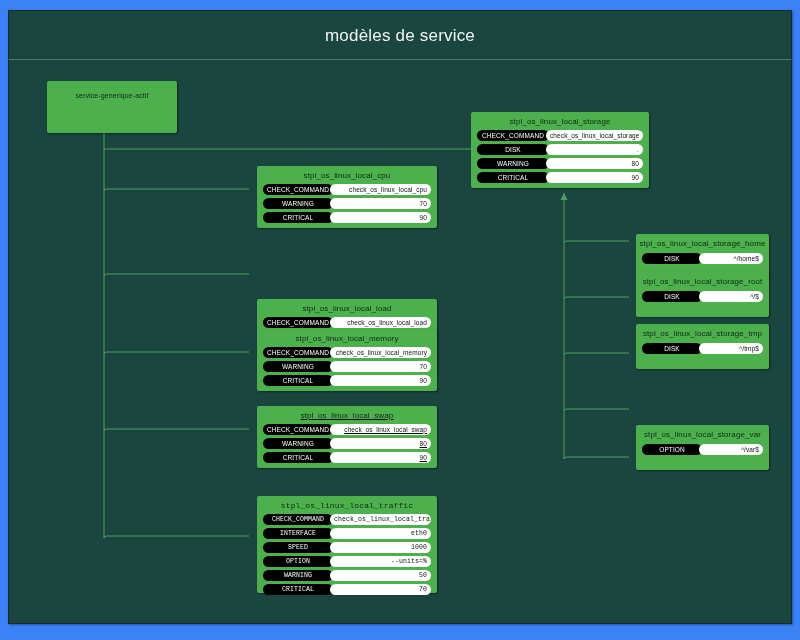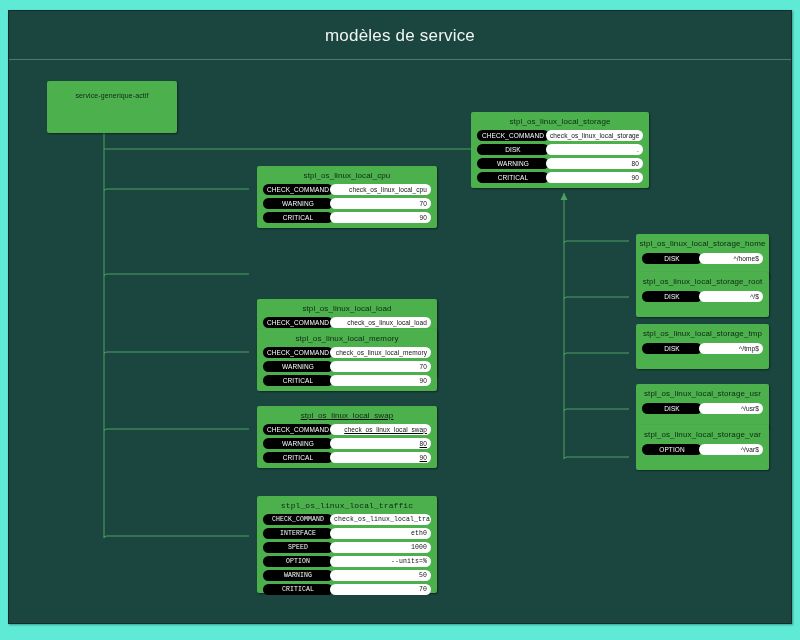--- a/index.html
+++ b/index.html
@@ -6,21 +6,21 @@
   html, body {
     margin: 0; padding: 0;
     width: 800px; height: 640px;
     background: #ffffff;
     font-family: "Liberation Sans", sans-serif;
     overflow: hidden;
   }
   #root {
     position: relative;
     width: 800px; height: 640px;
-    background: #5eead4;
+    background: #3b82f6;
   }
   
   #panel {
     position: absolute;
     left: 8px; top: 10px;
     width: 784px; height: 614px;
     background: #1b463f;
     border: 1px solid #0e2b27;
     box-shadow: 1px 1px 2px rgba(0,0,0,.35);
   }
@@ -304,29 +304,20 @@
     <div class="node box-right" style="top:313px;">
       <div class="node-title">stpl_os_linux_local_storage_tmp</div>
       <div class="rows">
         <div class="row">
           <span class="key">DISK</span>
           <span class="val">^/tmp$</span>
         </div>
       </div>
     </div>
 
-    <div class="node box-right" style="top:373px;">
-      <div class="node-title">stpl_os_linux_local_storage_usr</div>
-      <div class="rows">
-        <div class="row">
-          <span class="key">DISK</span>
-          <span class="val">^/usr$</span>
-        </div>
-      </div>
-    </div>
 
     <div class="node box-right" style="top:414px;">
       <div class="node-title">stpl_os_linux_local_storage_var</div>
       <div class="rows">
         <div class="row">
           <span class="key">OPTION</span>
           <span class="val">^/var$</span>
         </div>
       </div>
     </div>

